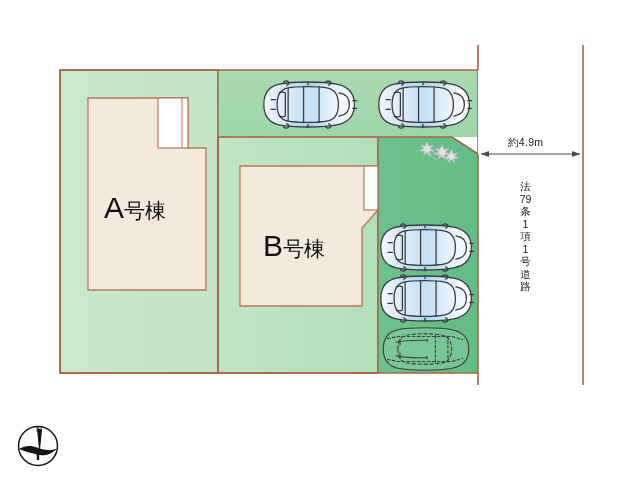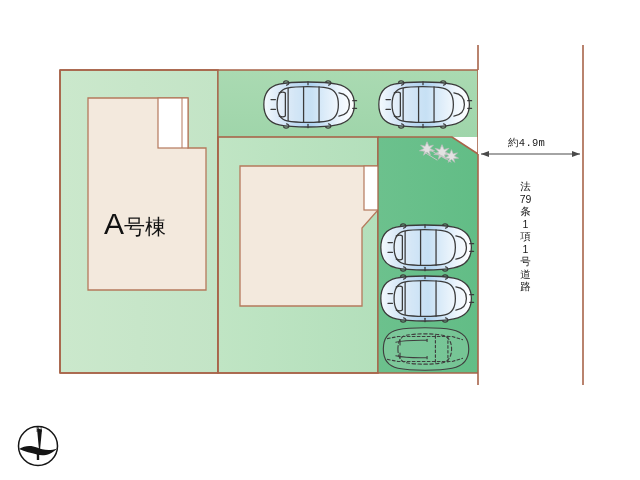--- a/index.html
+++ b/index.html
@@ -35,31 +35,31 @@
     line-height: 1;
   }
   .bldg-label .big {
     font-size: 30px;
     font-weight: 400;
   }
   .bldg-label .sub {
     font-size: 21px;
     font-weight: 400;
   }
-  #label-a { left: 104px; top: 193px; margin-top: 16px; }
+  #label-a { left: 104px; top: 193px; }
   #label-b { left: 263px; top: 231px; }
   .dim-text {
     position: absolute;
     font-size: 10.5px;
     color: #1a1a1a;
     letter-spacing: 0.3px;
     white-space: nowrap;
     font-family: "Liberation Sans", "DejaVu Sans", sans-serif;
   }
-  #dim-road-width { left: 508px; top: 136px; font-family: Liberation Mono, monospace; }
+  #dim-road-width { left: 508px; top: 136px; }
   .vert-text {
     position: absolute;
     font-size: 10.5px;
     color: #1a1a1a;
     width: 13px;
     line-height: 12.5px;
     text-align: center;
     font-family: "Liberation Sans", "DejaVu Sans", sans-serif;
   }
   #road-type-text { left: 519px; top: 180px; }
@@ -233,20 +233,23 @@
       <path d="M-1.2 8 L1.2 8 L1.2 14 L-1.2 14 Z" fill="#151515"></path>
       <text x="1" y="-14.5" font-family="Liberation Sans, DejaVu Sans, sans-serif" font-size="8.5" fill="#151515" text-anchor="middle">N</text>
     </g>
 
   </svg>
 
   <div class="bldg-label" id="label-a">
     <span class="big">A</span><span class="sub">号棟</span>
   </div>
 
+  <div class="bldg-label" id="label-b">
+    <span class="big">B</span><span class="sub">号棟</span>
+  </div>
 
   <div class="dim-text" id="dim-road-width">約4.9m</div>
 
   <div class="vert-text" id="road-type-text">
     <span>法</span>
     <span>79</span>
     <span>条</span>
     <span>1</span>
     <span>項</span>
     <span>1</span>

